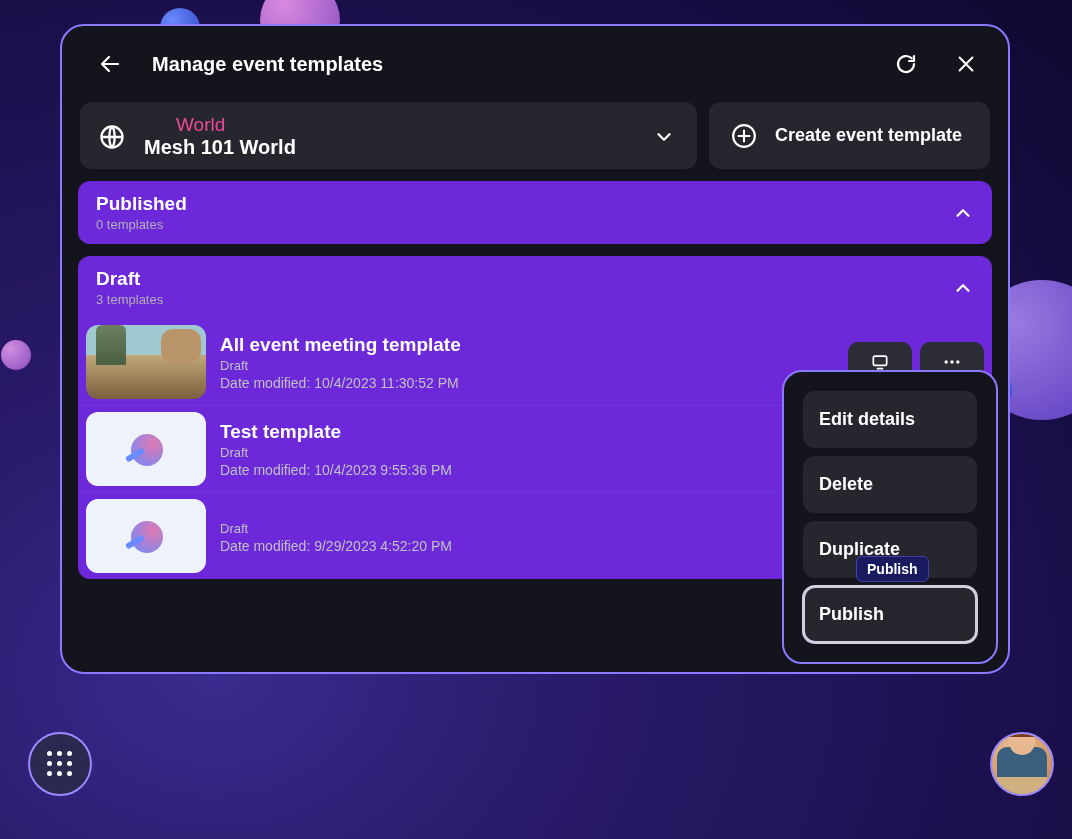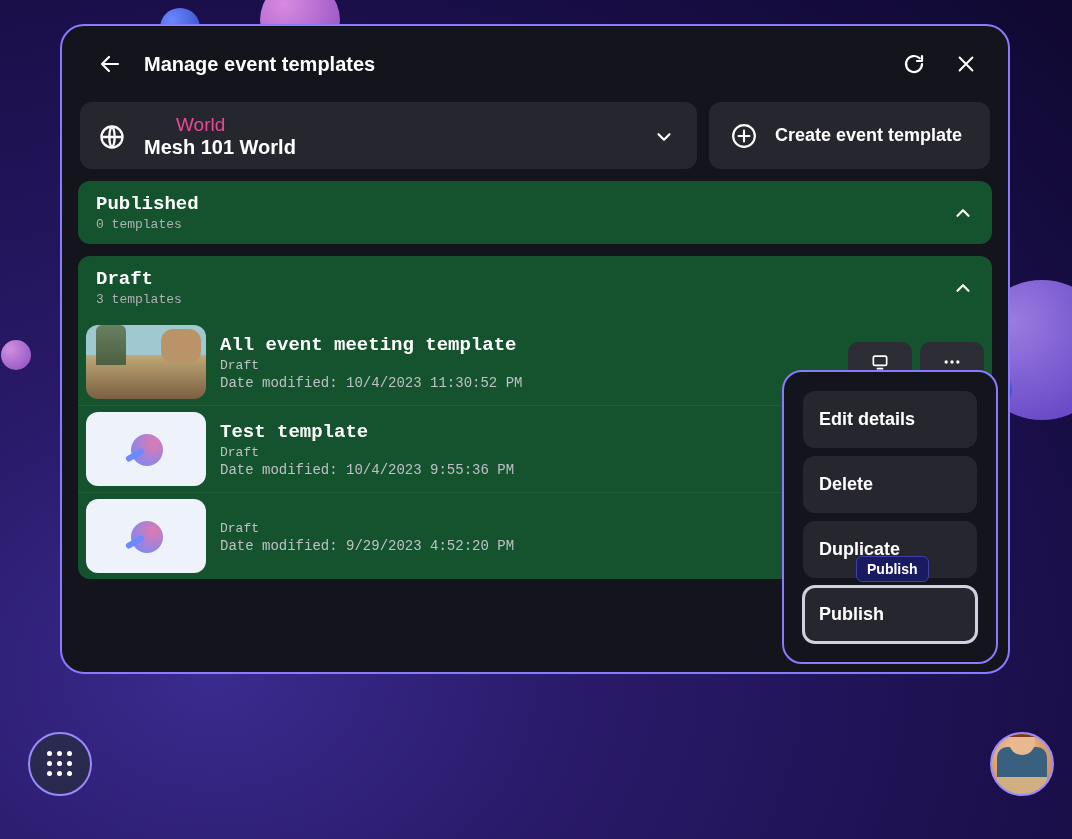--- a/index.html
+++ b/index.html
@@ -26,21 +26,21 @@
     border: 2px solid #8a7aff;
     border-radius: 24px;
     padding: 20px 16px;
     display: flex;
     flex-direction: column;
     gap: 12px;
   }
   .titlebar {
     display: flex;
     align-items: center;
-    gap: 16px;
+    gap: 24px;
     padding: 0 8px 8px 14px;
   }
   .titlebar .title { font-size: 20px; font-weight: 600; margin-right: auto; }
   .iconbtn {
     width: 36px; height: 36px;
     display: flex; align-items: center; justify-content: center;
     border-radius: 10px;
     cursor: pointer;
   }
 
@@ -64,25 +64,24 @@
     padding: 0 28px 0 22px;
     display: flex;
     align-items: center;
     gap: 18px;
     cursor: pointer;
     font-size: 18px;
     font-weight: 600;
   }
 
   .section {
-    background: #14532d;
+    background: #6d28d9;
     border-radius: 12px;
     display: flex;
     flex-direction: column;
-    font-family: Liberation Mono, monospace;
   }
   .section-head {
     display: flex;
     align-items: center;
     padding: 12px 18px;
     cursor: pointer;
   }
   .section-head .info { flex: 1; }
   .section-head .name { font-size: 19px; font-weight: 600; }
   .section-head .count { font-size: 13px; color: #b0b0b8; margin-top: 2px; }

